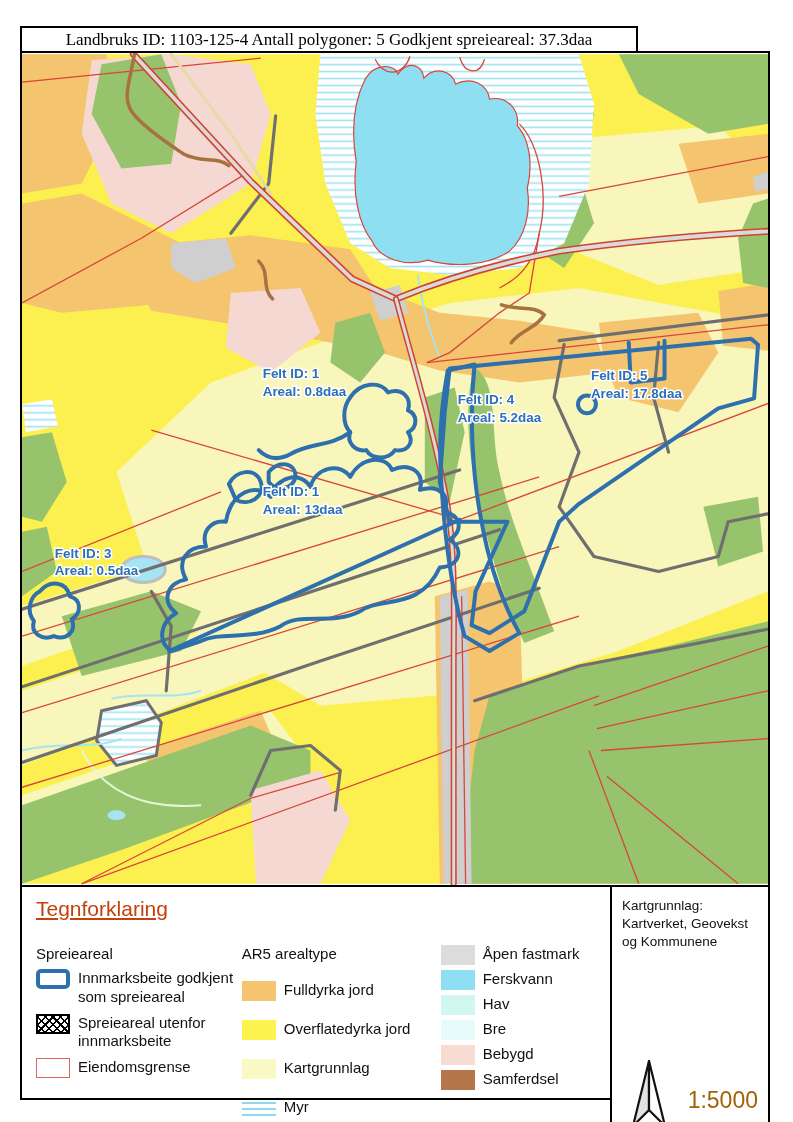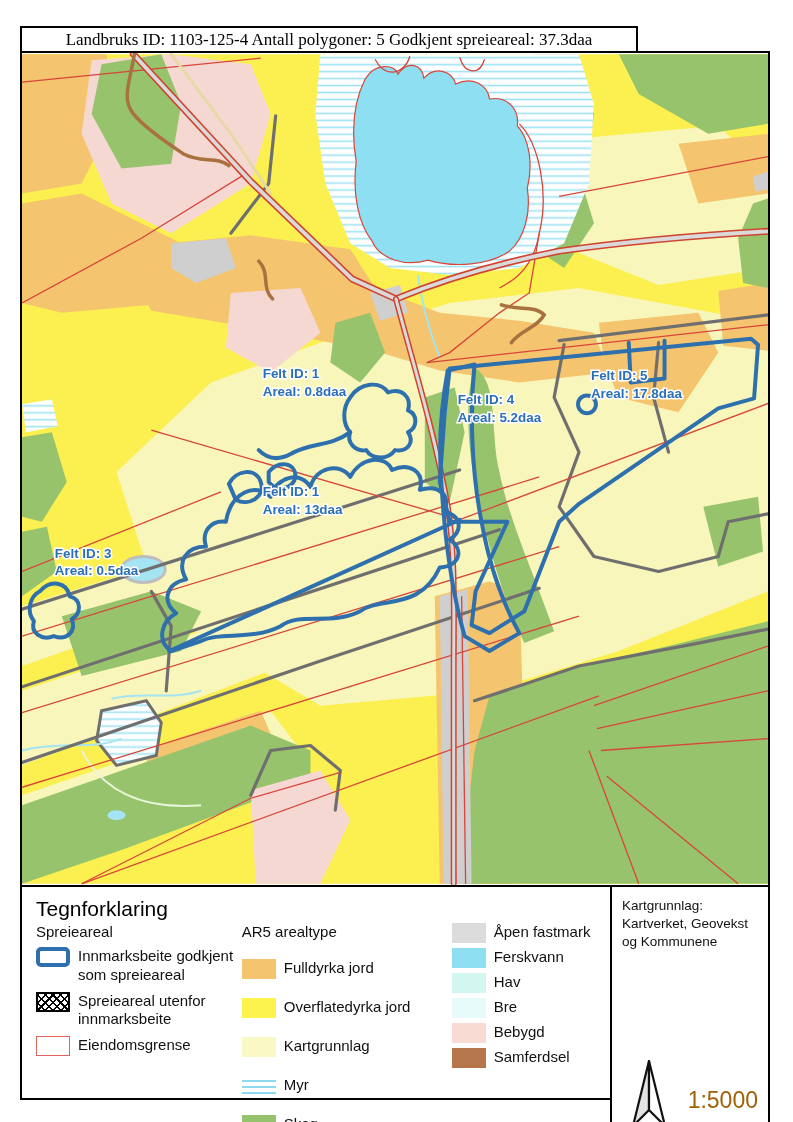--- a/index.html
+++ b/index.html
@@ -12,29 +12,29 @@
   #title-bar span { font-family:"Liberation Serif", serif; font-size:17px; color:#000; white-space:nowrap; }
 
   
   #map-frame { left:20px; top:51px; width:750px; height:836px; overflow:hidden;text-align:center; }
   #map-frame svg { display:block; }
   .maplabel { font-family:"Liberation Sans", sans-serif; font-size:13.5px; font-weight:600;
               fill:#2B6FB8; stroke:#ffffff; stroke-width:3px; paint-order:stroke; }
 
   
   #legend-box { left:20px; top:885px; width:592px; height:215px; padding:10px 14px; }
-  #legend-title { font-size:21px; color:#000000; margin-bottom:2px; }
+  #legend-title { font-size:21px; color:#c2410c; margin-bottom:24px;text-decoration:underline; }
   #legend-cols { display:flex; }
   .lcol { display:flex; flex-direction:column; }
   .lcol1 { width:212px; }
   .lcol2 { width:205px;gap:12px; }
   .lcol3 { width:160px; }
   .lhead { font-size:15px; margin-bottom:7px; color:#111; }
   .litem { display:flex; align-items:flex-start; margin-bottom:7px; font-size:15px; color:#111; line-height:1.25; }
-  .lcol3 .litem { margin-bottom:5px;margin-left:11px; }
+  .lcol3 .litem { margin-bottom:5px; }
   .sw { width:34px; height:20px; flex:0 0 34px; margin-right:8px; margin-top:0px; }
   .sw-fill { border:0; }
   .sw-blue { border:4px solid #2E6FAD; border-radius:5px; background:#fff; }
   .sw-hatch { border:2px solid #000; background:
       repeating-linear-gradient(45deg, rgba(0,0,0,0) 0 4px, #000 4px 5.5px),
       repeating-linear-gradient(-45deg, rgba(0,0,0,0) 0 4px, #000 4px 5.5px), #fff; }
   .sw-red { border:1.5px solid #E0635C; background:#fff; }
   .sw-myr { background: repeating-linear-gradient(to bottom, rgba(0,0,0,0) 0 4px, #8FD9EE 4px 6px); }
   .lbl2 { display:block; }
 

